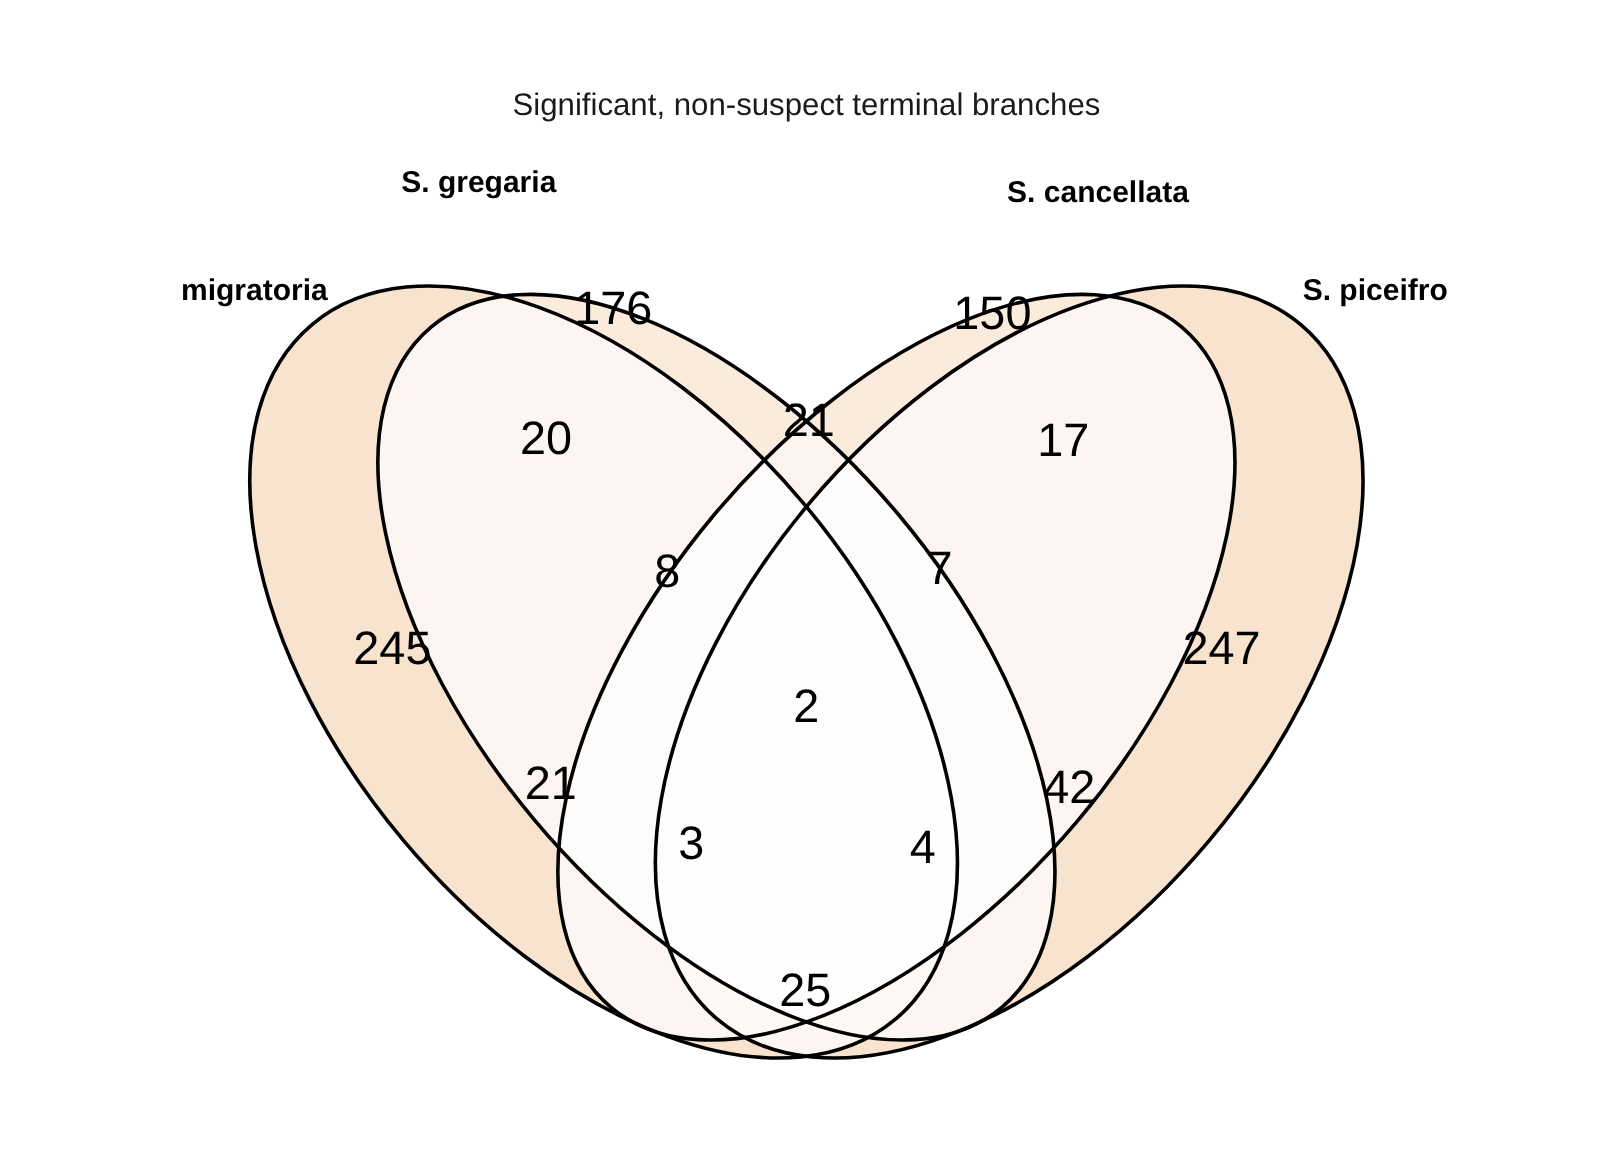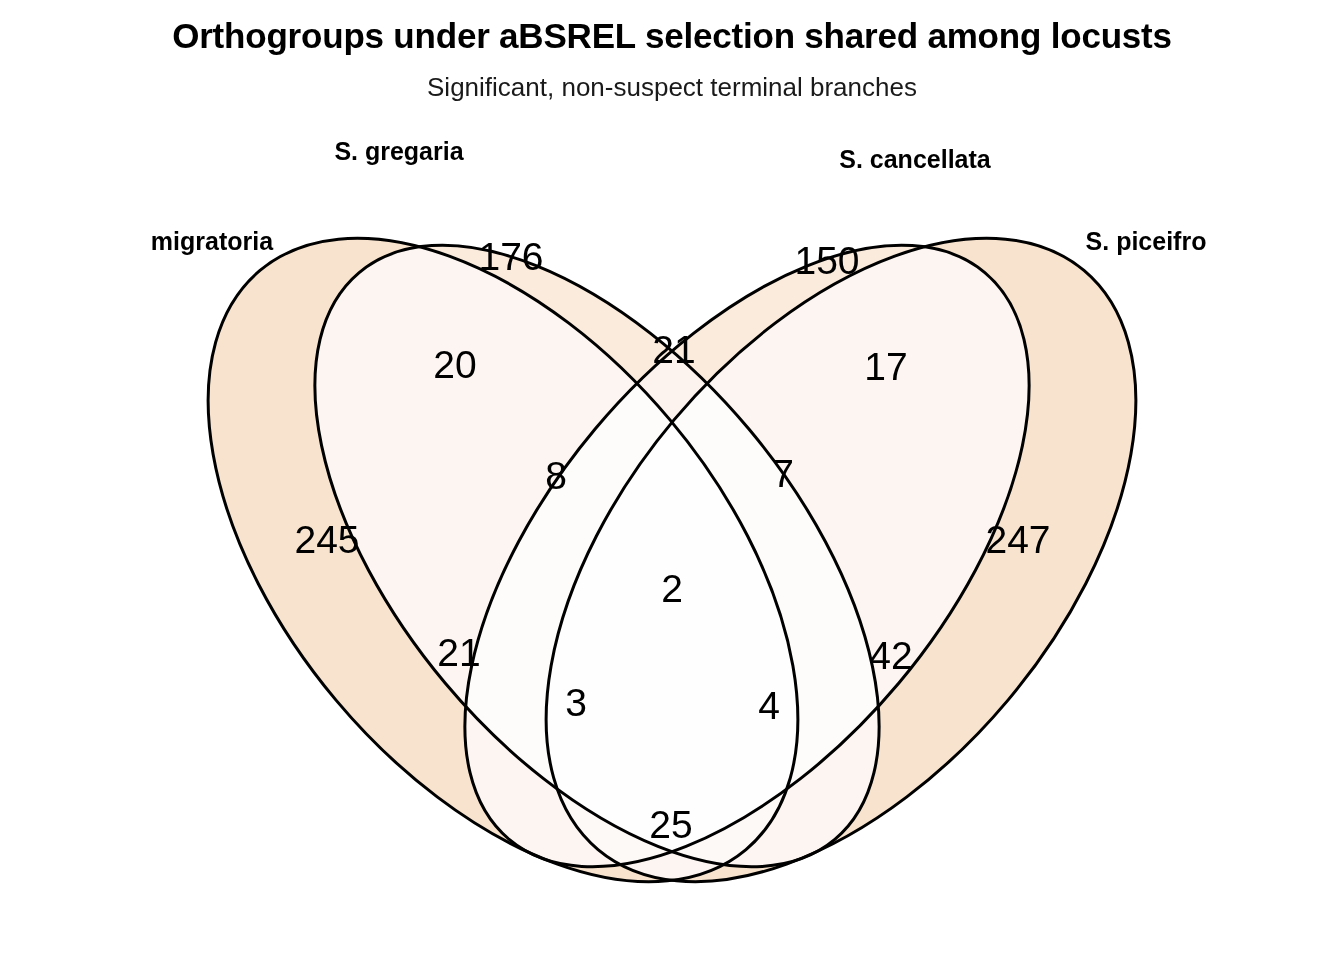--- a/index.html
+++ b/index.html
@@ -65,21 +65,20 @@
     stroke: #000000;
     stroke-width: 3;
     stroke-linejoin: round;
   }
 </style>
 </head>
 <body>
 
 <div id="venn-figure">
 
-  <div class="fig-title">Orthogroups under aBSREL selection shared among locusts</div>
 
   <div class="fig-subtitle">Significant, non-suspect terminal branches</div>
 
   <svg id="venn-canvas" viewBox="0 0 1344 960">
 
     <defs>
 
       <ellipse id="e-a" cx="503" cy="560" rx="218" ry="378" transform="rotate(-40 503 560)"></ellipse>
       <ellipse id="e-b" cx="597" cy="556" rx="198" ry="370" transform="rotate(-40 597 556)"></ellipse>
       <ellipse id="e-c" cx="747" cy="556" rx="198" ry="370" transform="rotate(40 747 556)"></ellipse>

